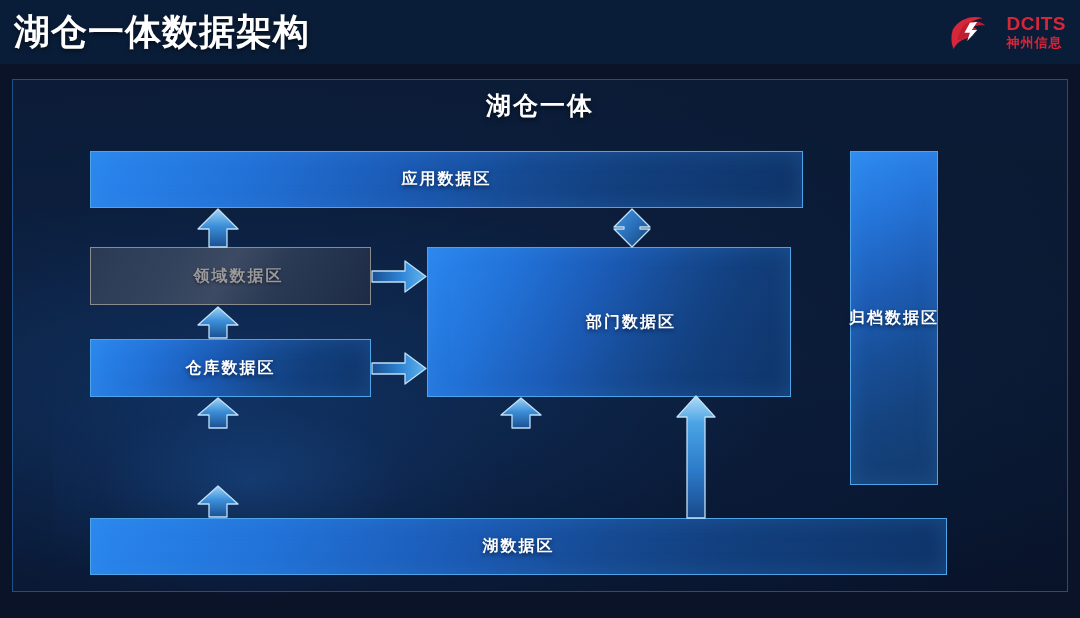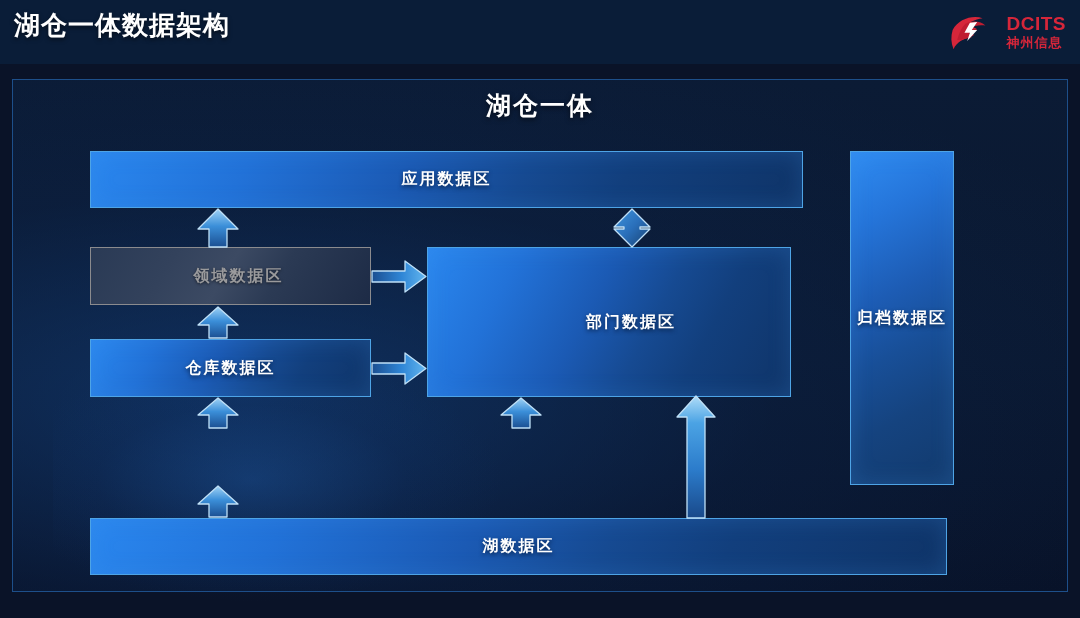--- a/index.html
+++ b/index.html
@@ -21,21 +21,21 @@
   
   .header {
     position: absolute;
     left: 0; top: 0;
     width: 1080px; height: 64px;
     background: #0a1d38;
   }
   .header-title {
     position: absolute;
     left: 14px; top: 8px;
-    font-size: 26px;
+    font-size: 36px;
     font-weight: bold;
     color: #ffffff;
     letter-spacing: 1px;
     text-shadow: 0 2px 4px rgba(0,0,0,.55);
     white-space: nowrap;
     font-family: Liberation Serif, serif;
   }
   .logo {
     position: absolute;
     right: 14px; top: 8px;
@@ -199,21 +199,21 @@
 
 
     <div class="block active" style="left:77px; top:438px; width:857px; height:57px;">
       <span class="label">湖数据区</span>
     </div>
 
     <div class="block active" style="left:414px; top:167px; width:364px; height:150px;padding-left:44px;">
       <span class="label">部门数据区</span>
     </div>
 
-    <div class="block active vertical" style="left:837px; top:71px; width:104px; height:334px;">
+    <div class="block active vertical" style="left:837px; top:71px; width:88px; height:334px;">
       <span class="label">归档数据区</span>
     </div>
 
     <div class="arrow" style="left:183px; top:128px;">
       <svg width="44" height="40" viewBox="0 0 44 40">
         <defs>
           <linearGradient id="gUp1" x1="0" y1="1" x2="0" y2="0">
             <stop offset="0%" stop-color="#1b4f92"></stop>
             <stop offset="55%" stop-color="#3b8fd9"></stop>
             <stop offset="100%" stop-color="#9fd2f5"></stop>

